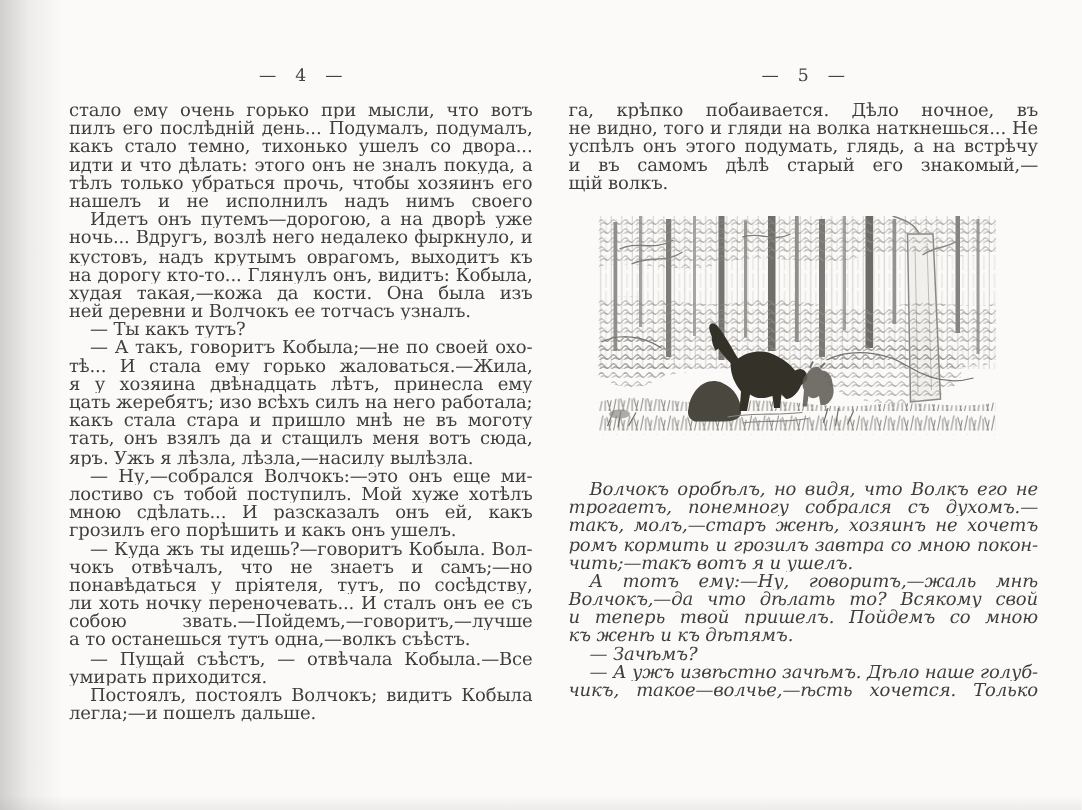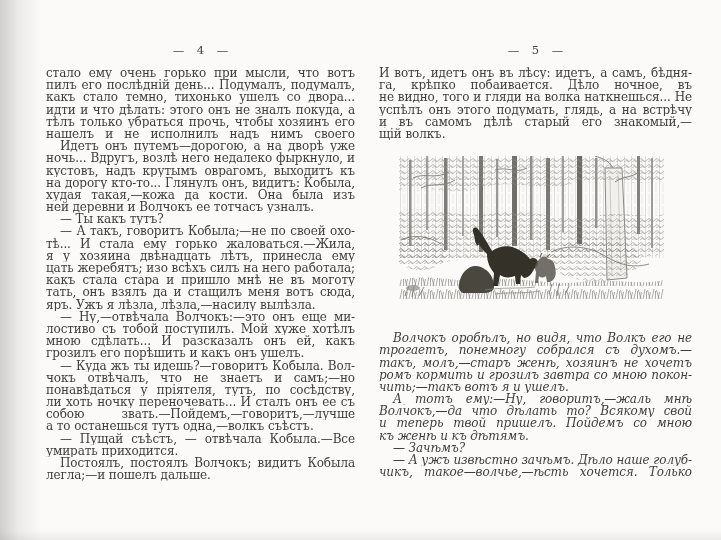--- a/index.html
+++ b/index.html
@@ -68,21 +68,21 @@
       <div class="para">
         <div class="line indent">— А такъ, говоритъ Кобыла;—не по своей охо-</div>
         <div class="line">тѣ... И стала ему горько жаловаться.—Жила, молъ,</div>
         <div class="line">я у хозяина двѣнадцать лѣтъ, принесла ему двѣнад-</div>
         <div class="line">цать жеребятъ; изо всѣхъ силъ на него работала; а</div>
         <div class="line">какъ стала стара и пришло мнѣ не въ моготу рабо-</div>
         <div class="line">тать, онъ взялъ да и стащилъ меня вотъ сюда, подъ</div>
         <div class="line last">яръ. Ужъ я лѣзла, лѣзла,—насилу вылѣзла.</div>
       </div>
       <div class="para">
-        <div class="line indent">— Ну,—отвѣчала Волчокъ:—это онъ еще ми-</div>
+        <div class="line indent">— Ну,—собрался Волчокъ:—это онъ еще ми-</div>
         <div class="line">лостиво съ тобой поступилъ. Мой хуже хотѣлъ со</div>
         <div class="line">мною сдѣлать... И разсказалъ онъ ей, какъ хозяинъ</div>
         <div class="line last">грозилъ его порѣшить и какъ онъ ушелъ.</div>
       </div>
       <div class="para">
         <div class="line indent">— Куда жъ ты идешь?—говоритъ Кобыла. Вол-</div>
         <div class="line">чокъ отвѣчалъ, что не знаетъ и самъ;—но думаетъ</div>
         <div class="line">понавѣдаться у пріятеля, тутъ, по сосѣдству, нельзя</div>
         <div class="line">ли хоть ночку переночевать... И сталъ онъ ее съ</div>
         <div class="line">собою звать.—Пойдемъ,—говоритъ,—лучше вмѣстѣ;</div>
@@ -96,21 +96,20 @@
         <div class="line indent">Постоялъ, постоялъ Волчокъ; видитъ Кобыла</div>
         <div class="line last">легла;—и пошелъ дальше.</div>
       </div>
     </div>
 </div>
 
 <div class="page" id="page-right">
   <div class="page-number">— 5 —</div>
   <div class="text-block">
       <div class="para">
-        <div class="line">И вотъ, идетъ онъ въ лѣсу: идетъ, а самъ, бѣдня-</div>
         <div class="line">га, крѣпко побаивается. Дѣло ночное, въ потемкахъ</div>
         <div class="line">не видно, того и гляди на волка наткнешься... Не</div>
         <div class="line">успѣлъ онъ этого подумать, глядь, а на встрѣчу ему</div>
         <div class="line">и въ самомъ дѣлѣ старый его знакомый,—большу-</div>
         <div class="line last">щій волкъ.</div>
       </div>
     </div>
 
   <svg class="illustration" width="265" height="146" viewBox="0 0 265 146" xmlns="http://www.w3.org/2000/svg">
     <defs>

